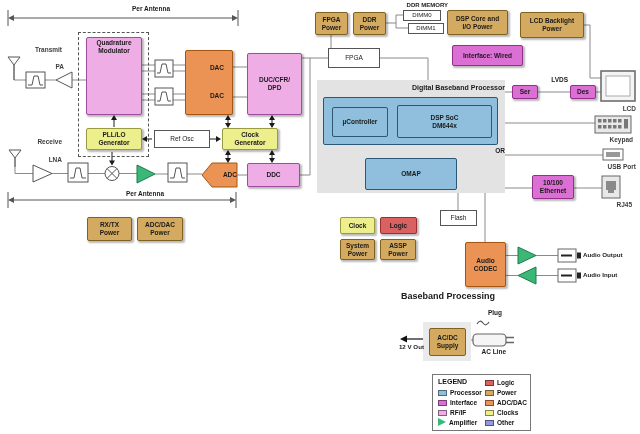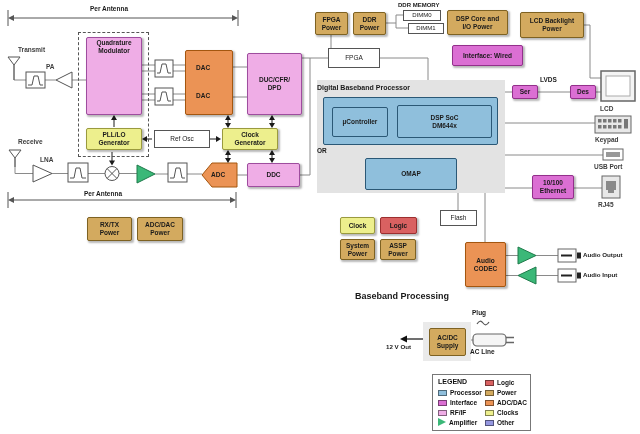--- a/index.html
+++ b/index.html
@@ -15,21 +15,21 @@
   .rf {background:#EFADE6;border-color:#9E4D9E;}
   .itf{background:#DB6FD3;border-color:#93308B;}
   .pwr{background:#D3AA5F;border-color:#7E6222;}
   .clk{background:#EDEF8D;border-color:#9A9A3E;}
   .lgc{background:#D96161;border-color:#9C2F2F;}
   .prc{background:#8FBFDC;border-color:#2B5876;}
   .orn{background:#EB9355;border-color:#A4560F;}
   .wht{background:#fff;border-color:#555;font-weight:normal;border-radius:0;}
   .gry{background:#E3E3E3;border:none;border-radius:0;}
   .dashed{position:absolute;border:1px dashed #555;background:transparent;}
-  .lbl{position:absolute;font-size:6.5px;font-weight:bold;color:#3d3d3d;text-align:left;
+  .lbl{position:absolute;font-size:6.5px;font-weight:bold;color:#3d3d3d;text-align:right;
        line-height:1.1;white-space:pre-line;}
   .lbl.dark{color:#1a1a1a;}
   .legend{position:absolute;background:#fff;border:1px solid #777;box-sizing:border-box;}
   .lg-title{position:absolute;font-size:7px;font-weight:bold;color:#111;}
   .lg-item{position:absolute;display:flex;align-items:center;gap:3px;}
   .lg-sw{width:9px;height:6px;border:1px solid rgba(0,0,0,.45);box-sizing:border-box;flex:0 0 auto;}
   .lg-tri{width:8px;height:8px;clip-path:polygon(0 0,100% 50%,0 100%);border:none;}
   .lg-lab{font-size:6.5px;font-weight:bold;color:#111;white-space:nowrap;}
 </style>
 </head>

